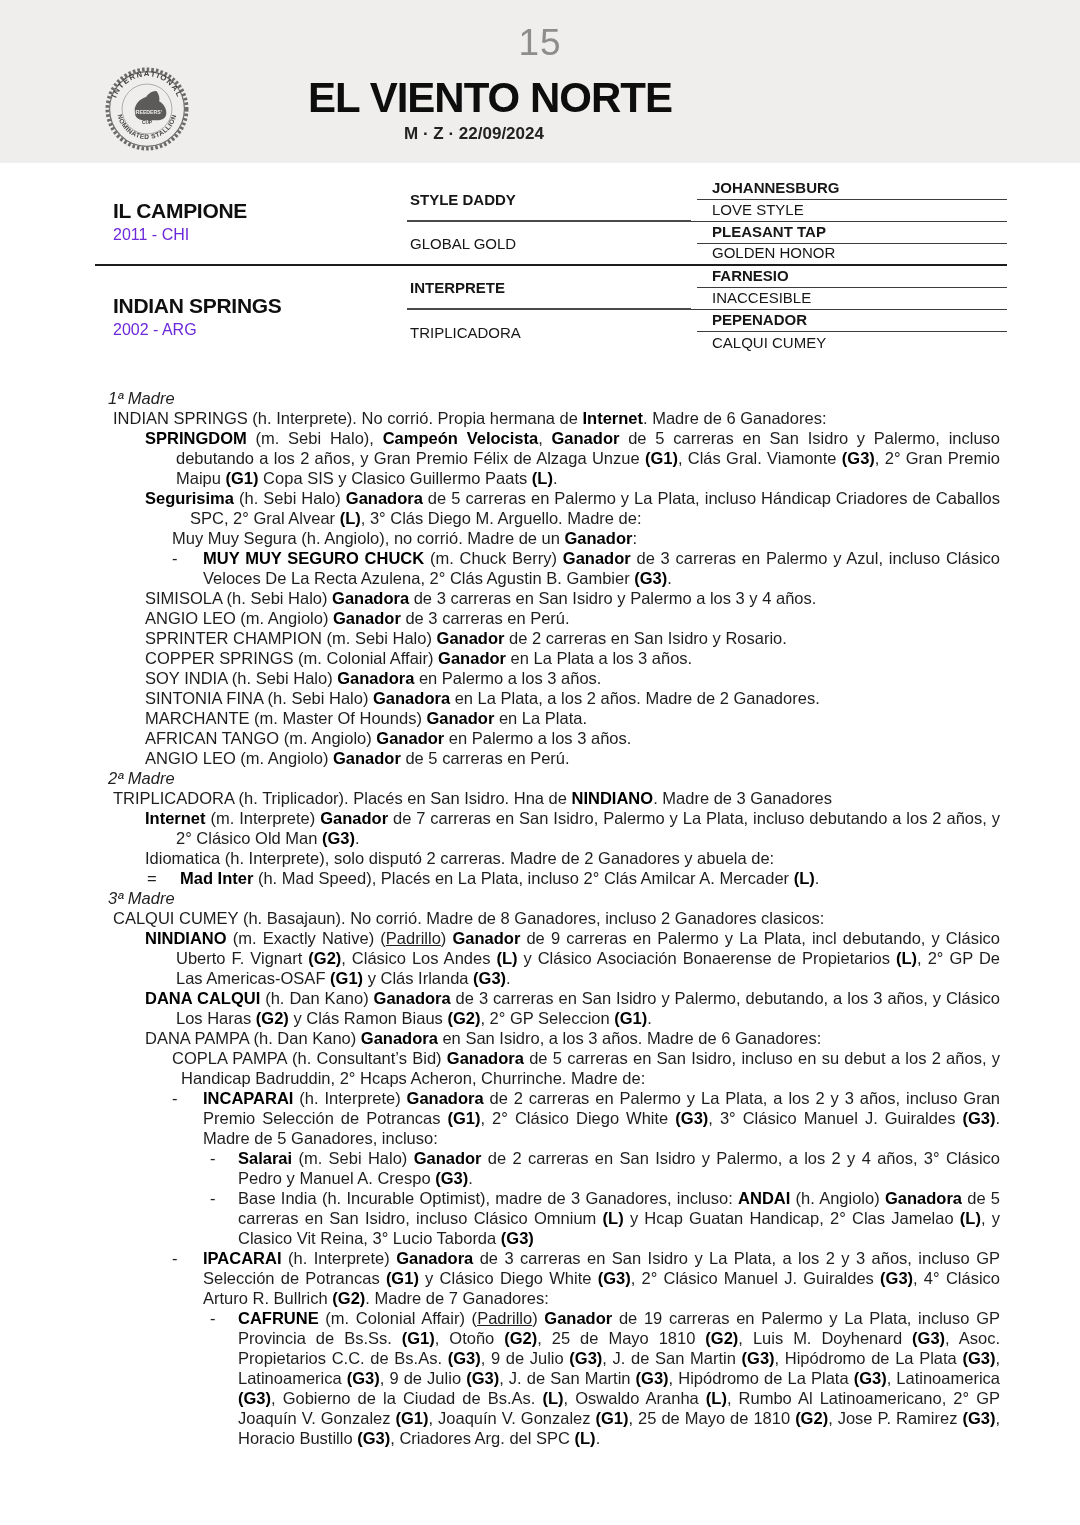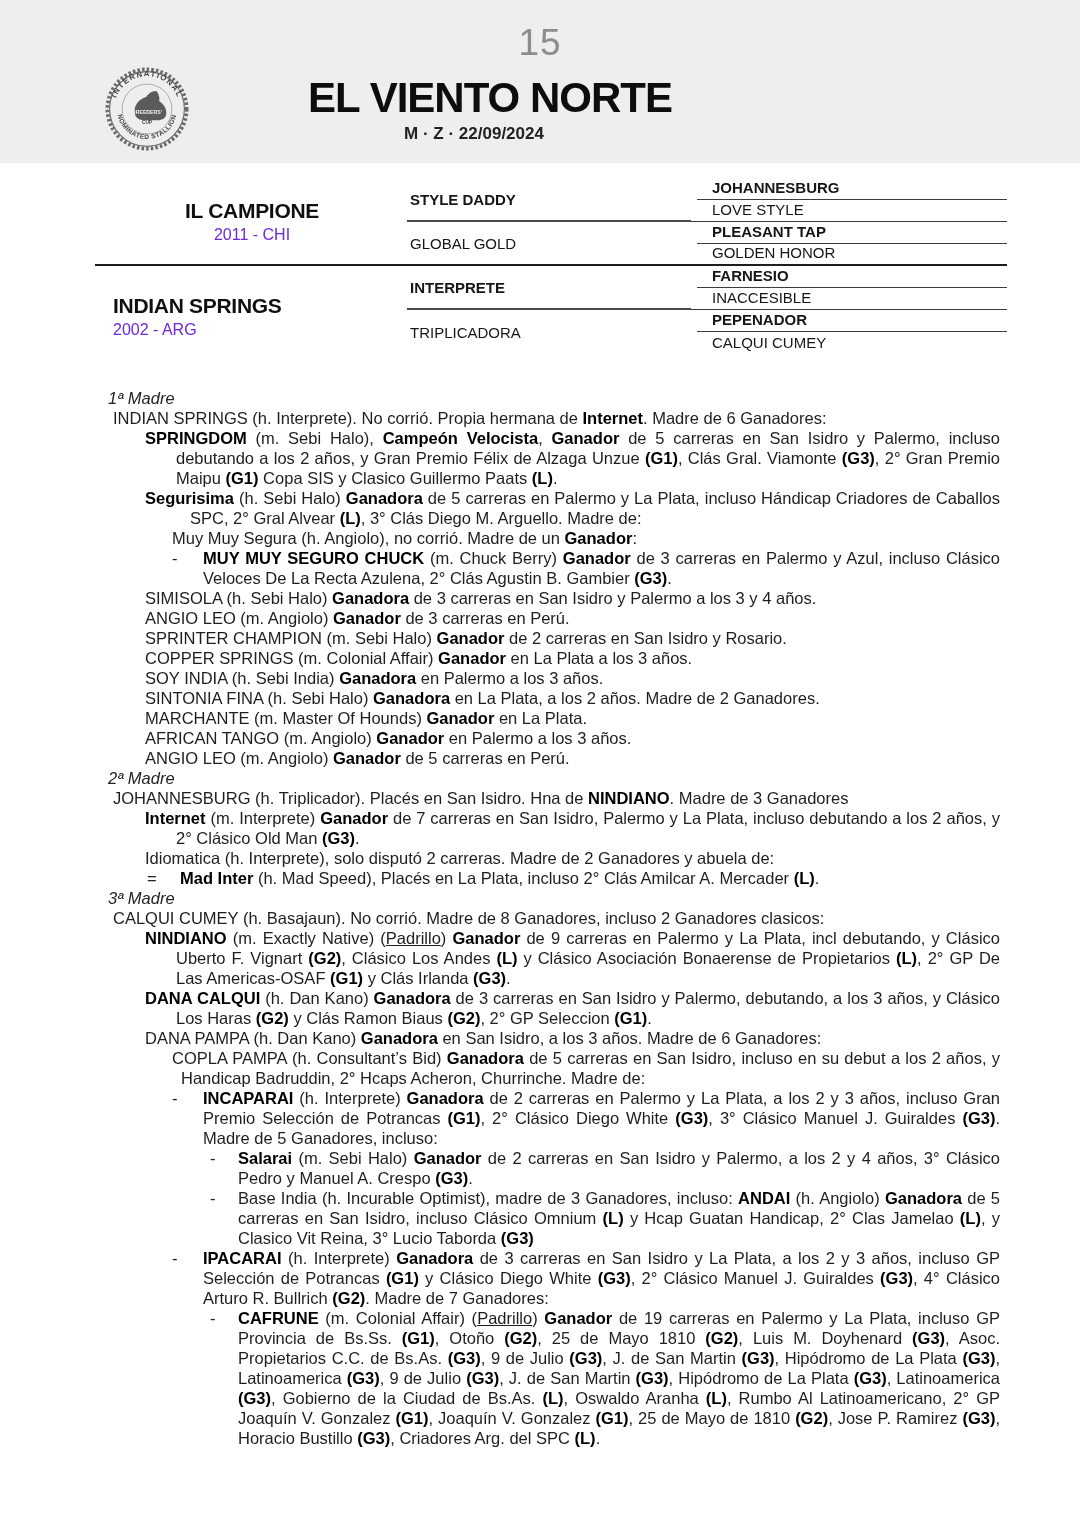--- a/index.html
+++ b/index.html
@@ -13,21 +13,21 @@
          font-size:42px;font-weight:700;color:#0d0d0d;letter-spacing:-1px;}
   .subtitle{position:absolute;left:0;top:124px;width:864px;text-align:center;
             font-size:17px;font-weight:700;color:#222;margin-left:42px;}
   .badge{position:absolute;left:104px;top:66px;width:86px;height:86px;}
   
   .ped{position:absolute;left:95px;top:178px;width:912px;display:grid;
        grid-template-columns:296px 300px 316px;grid-auto-rows:22px;font-size:15px;}
   .ped .parent{grid-column:1;display:flex;flex-direction:column;justify-content:center;padding-left:18px;}
   .ped .parent .pname{font-size:21px;font-weight:700;color:#0f0f0f;letter-spacing:-0.3px;}
   .ped .parent .pdetail{font-size:16px;color:#6d28d9;margin-top:3px;}
-  .ped .p1{grid-row:1/5;border-bottom:2px solid #1d1d1d;align-items:center;}
+  .ped .p1{grid-row:1/5;border-bottom:2px solid #1d1d1d;}
   .ped .p2{grid-row:5/9;margin-top:12px;}
   .ped .gp{grid-column:2;display:flex;align-items:center;margin-left:16px;padding-left:3px;color:#161616;}
   .ped .gp1{grid-row:1/3;border-bottom:2px solid #4a4a4a;}
   .ped .gp2{grid-row:3/5;border-bottom:2px solid #1d1d1d;margin-left:0;padding-left:19px;}
   .ped .gp3{grid-row:5/7;border-bottom:2px solid #4a4a4a;}
   .ped .gp4{grid-row:7/9;}
   .ped .gg{grid-column:3;display:flex;align-items:flex-end;padding-bottom:3px;
            margin-left:6px;padding-left:15px;color:#161616;border-bottom:1.8px solid #3c3c3c;}
   .ped .flat{margin-left:0;padding-left:21px;}
   .ped .full{border-bottom:2px solid #1d1d1d;}
@@ -109,27 +109,27 @@
       <p class="entry h"><span>1ª Madre</span></p>
       <p class="entry l0"><span>INDIAN SPRINGS (h. Interprete). No corrió. Propia hermana de </span><span class="b">Internet</span><span>. Madre de 6 Ganadores:</span></p>
       <p class="entry l1"><span class="b">SPRINGDOM</span><span> (m. Sebi Halo), </span><span class="b">Campeón Velocista</span><span>, </span><span class="b">Ganador</span><span> de 5 carreras en San Isidro y Palermo, incluso debutando a los 2 años, y Gran Premio Félix de Alzaga Unzue </span><span class="b">(G1)</span><span>, Clás Gral. Viamonte </span><span class="b">(G3)</span><span>, 2° Gran Premio Maipu </span><span class="b">(G1)</span><span> Copa SIS y Clasico Guillermo Paats </span><span class="b">(L)</span><span>.</span></p>
       <p class="entry l1d"><span class="b">Segurisima</span><span> (h. Sebi Halo) </span><span class="b">Ganadora</span><span> de 5 carreras en Palermo y La Plata, incluso Hándicap Criadores de Caballos SPC, 2° Gral Alvear </span><span class="b">(L)</span><span>, 3° Clás Diego M. Arguello. Madre de:</span></p>
       <p class="entry l2"><span>Muy Muy Segura (h. Angiolo), no corrió. Madre de un </span><span class="b">Ganador</span><span>:</span></p>
       <p class="entry l2b"><span class="bullet">-</span><span class="b">MUY MUY SEGURO CHUCK</span><span> (m. Chuck Berry) </span><span class="b">Ganador</span><span> de 3 carreras en Palermo y Azul, incluso Clásico Veloces De La Recta Azulena, 2° Clás Agustin B. Gambier </span><span class="b">(G3)</span><span>.</span></p>
       <p class="entry l1"><span>SIMISOLA (h. Sebi Halo) </span><span class="b">Ganadora</span><span> de 3 carreras en San Isidro y Palermo a los 3 y 4 años.</span></p>
       <p class="entry l1"><span>ANGIO LEO (m. Angiolo) </span><span class="b">Ganador</span><span> de 3 carreras en Perú.</span></p>
       <p class="entry l1"><span>SPRINTER CHAMPION (m. Sebi Halo) </span><span class="b">Ganador</span><span> de 2 carreras en San Isidro y Rosario.</span></p>
       <p class="entry l1"><span>COPPER SPRINGS (m. Colonial Affair) </span><span class="b">Ganador</span><span> en La Plata a los 3 años.</span></p>
-      <p class="entry l1"><span>SOY INDIA (h. Sebi India) </span><span class="b">Ganadora</span><span> en Palermo a los 3 años.</span></p>
+      <p class="entry l1"><span>SOY INDIA (h. Sebi Halo) </span><span class="b">Ganadora</span><span> en Palermo a los 3 años.</span></p>
       <p class="entry l1"><span>SINTONIA FINA (h. Sebi Halo) </span><span class="b">Ganadora</span><span> en La Plata, a los 2 años. Madre de 2 Ganadores.</span></p>
       <p class="entry l1"><span>MARCHANTE (m. Master Of Hounds) </span><span class="b">Ganador</span><span> en La Plata.</span></p>
       <p class="entry l1"><span>AFRICAN TANGO (m. Angiolo) </span><span class="b">Ganador</span><span> en Palermo a los 3 años.</span></p>
       <p class="entry l1"><span>ANGIO LEO (m. Angiolo) </span><span class="b">Ganador</span><span> de 5 carreras en Perú.</span></p>
       <p class="entry h"><span>2ª Madre</span></p>
-      <p class="entry l0"><span>JOHANNESBURG (h. Triplicador). Placés en San Isidro. Hna de </span><span class="b">NINDIANO</span><span>. Madre de 3 Ganadores</span></p>
+      <p class="entry l0"><span>TRIPLICADORA (h. Triplicador). Placés en San Isidro. Hna de </span><span class="b">NINDIANO</span><span>. Madre de 3 Ganadores</span></p>
       <p class="entry l1"><span class="b">Internet</span><span> (m. Interprete) </span><span class="b">Ganador</span><span> de 7 carreras en San Isidro, Palermo y La Plata, incluso debutando a los 2 años, y 2° Clásico Old Man </span><span class="b">(G3)</span><span>.</span></p>
       <p class="entry l1"><span>Idiomatica (h. Interprete), solo disputó 2 carreras. Madre de 2 Ganadores y abuela de:</span></p>
       <p class="entry l2e"><span class="bullet">=</span><span class="b">Mad Inter</span><span> (h. Mad Speed), Placés en La Plata, incluso 2° Clás Amilcar A. Mercader </span><span class="b">(L)</span><span>.</span></p>
       <p class="entry h"><span>3ª Madre</span></p>
       <p class="entry l0"><span>CALQUI CUMEY (h. Basajaun). No corrió. Madre de 8 Ganadores, incluso 2 Ganadores clasicos:</span></p>
       <p class="entry l1"><span class="b">NINDIANO</span><span> (m. Exactly Native) (</span><span class="u">Padrillo</span><span>) </span><span class="b">Ganador</span><span> de 9 carreras en Palermo y La Plata, incl debutando, y Clásico Uberto F. Vignart </span><span class="b">(G2)</span><span>, Clásico Los Andes </span><span class="b">(L)</span><span> y Clásico Asociación Bonaerense de Propietarios </span><span class="b">(L)</span><span>, 2° GP De Las Americas-OSAF </span><span class="b">(G1)</span><span> y Clás Irlanda </span><span class="b">(G3)</span><span>.</span></p>
       <p class="entry l1"><span class="b">DANA CALQUI</span><span> (h. Dan Kano) </span><span class="b">Ganadora</span><span> de 3 carreras en San Isidro y Palermo, debutando, a los 3 años, y Clásico Los Haras </span><span class="b">(G2)</span><span> y Clás Ramon Biaus </span><span class="b">(G2)</span><span>, 2° GP Seleccion </span><span class="b">(G1)</span><span>.</span></p>
       <p class="entry l1"><span>DANA PAMPA (h. Dan Kano) </span><span class="b">Ganadora</span><span> en San Isidro, a los 3 años. Madre de 6 Ganadores:</span></p>
       <p class="entry l2"><span>COPLA PAMPA (h. Consultant’s Bid) </span><span class="b">Ganadora</span><span> de 5 carreras en San Isidro, incluso en su debut a los 2 años, y Handicap Badruddin, 2° Hcaps Acheron, Churrinche. Madre de:</span></p>
       <p class="entry l2b"><span class="bullet">-</span><span class="b">INCAPARAI</span><span> (h. Interprete) </span><span class="b">Ganadora</span><span> de 2 carreras en Palermo y La Plata, a los 2 y 3 años, incluso Gran Premio Selección de Potrancas </span><span class="b">(G1)</span><span>, 2° Clásico Diego White </span><span class="b">(G3)</span><span>, 3° Clásico Manuel J. Guiraldes </span><span class="b">(G3)</span><span>. Madre de 5 Ganadores, incluso:</span></p>

